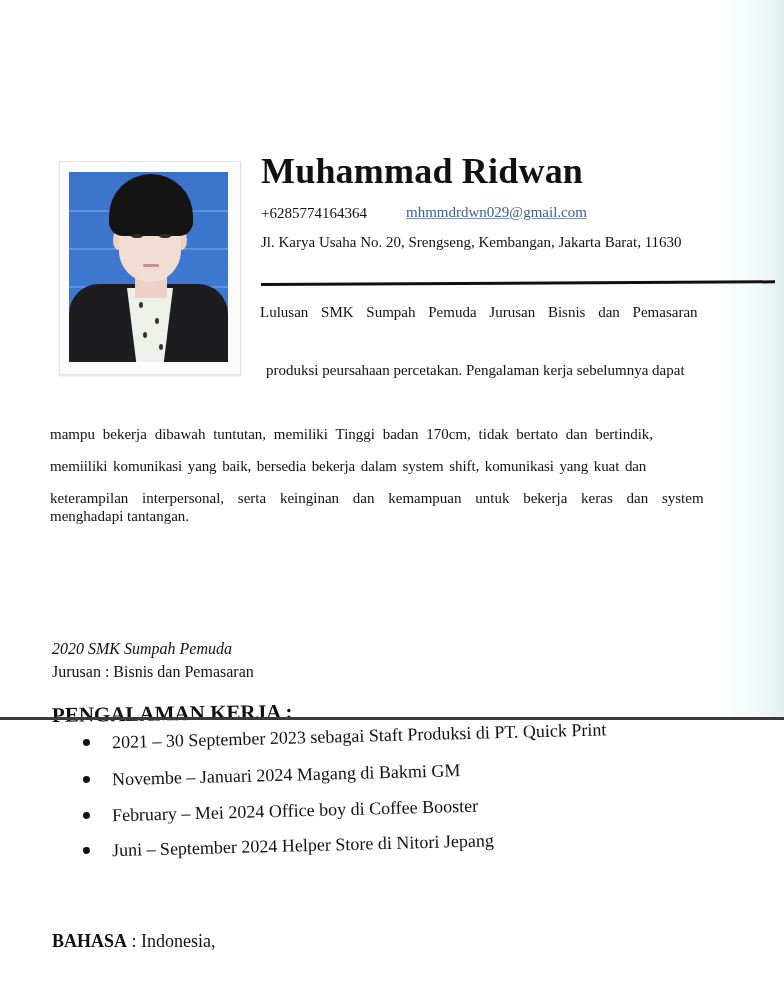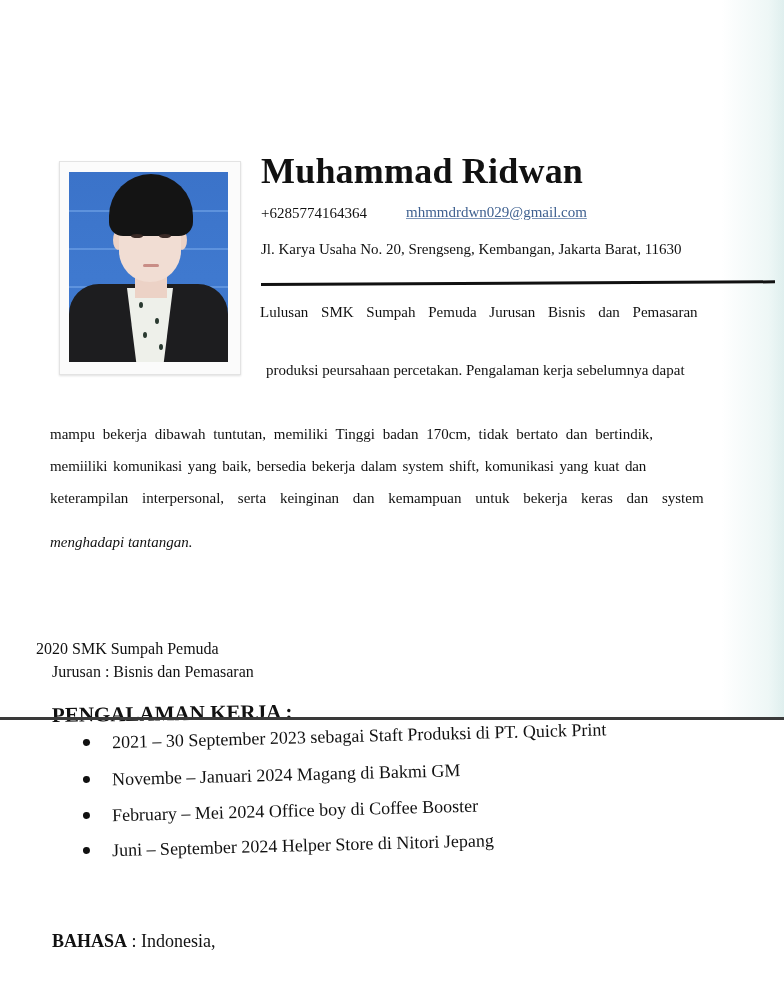--- a/index.html
+++ b/index.html
@@ -118,21 +118,20 @@
       color: #3d5f8f;
       text-decoration: underline;
       text-decoration-color: #7e97bb;
       white-space: nowrap;
     }
     .address {
       position: absolute;
       left: 261px; top: 234px;
       font-size: 15px;
       white-space: nowrap;
-      margin-top: 7px;
     }
     .divider {
       position: absolute;
       left: 261px; top: 283px;
       width: 514px; height: 3px;
       background: #111111;
       transform: rotate(-0.3deg);
       transform-origin: left center;
     }
 
@@ -212,23 +211,23 @@
   <div class="phone">+6285774164364</div>
   <div class="email">mhmmdrdwn029@gmail.com</div>
   <div class="address">Jl. Karya Usaha No. 20, Srengseng, Kembangan, Jakarta Barat, 11630</div>
   <div class="divider"></div>
 
   <div class="summary-line" style="left:260px; top:303px; word-spacing:9px;">Lulusan SMK Sumpah Pemuda Jurusan Bisnis dan Pemasaran</div>
   <div class="summary-line" style="left:266px; top:361px;">produksi  peursahaan percetakan. Pengalaman kerja sebelumnya  dapat</div>
   <div class="summary-line" style="left:50px; top:425px; word-spacing:4px;">mampu bekerja dibawah tuntutan, memiliki Tinggi badan 170cm, tidak bertato dan bertindik,</div>
   <div class="summary-line" style="left:50px; top:457px; word-spacing:2px; letter-spacing:-0.1px;">memiiliki komunikasi yang baik, bersedia bekerja dalam system shift, komunikasi yang kuat dan</div>
   <div class="summary-line" style="left:50px; top:489px; word-spacing:10px;">keterampilan interpersonal, serta keinginan dan kemampuan untuk bekerja keras dan system</div>
-  <div class="summary-line" style="left:50px; top:533px;font-style:italic;">menghadapi tantangan.</div>
-
-  <div class="body-text" style="left:36px; top:640px;">2020 SMK Sumpah Pemuda</div>
+  <div class="summary-line" style="left:50px; top:507px;">menghadapi tantangan.</div>
+
+  <div class="body-text" style="left:52px; top:640px;font-style:italic;">2020 SMK Sumpah Pemuda</div>
   <div class="body-text" style="left:52px; top:663px;">Jurusan : Bisnis dan Pemasaran</div>
 
   <div class="section-title" style="left:52px; top:703px; font-size:21px; transform:rotate(-0.8deg); transform-origin:left center;">PENGALAMAN KERJA :</div>
 
   <div class="exp-item" style="top:733px; transform:rotate(-1.5deg);">
     <span class="bullet"></span><span>2021 – 30 September 2023 sebagai Staft Produksi di PT. Quick Print</span>
   </div>
   <div class="exp-item" style="top:770px; transform:rotate(-1.5deg);">
     <span class="bullet"></span><span>Novembe  – Januari 2024 Magang di Bakmi GM</span>
   </div>

